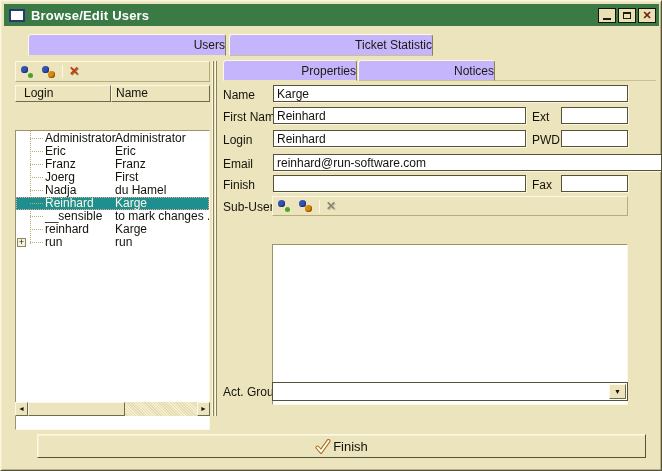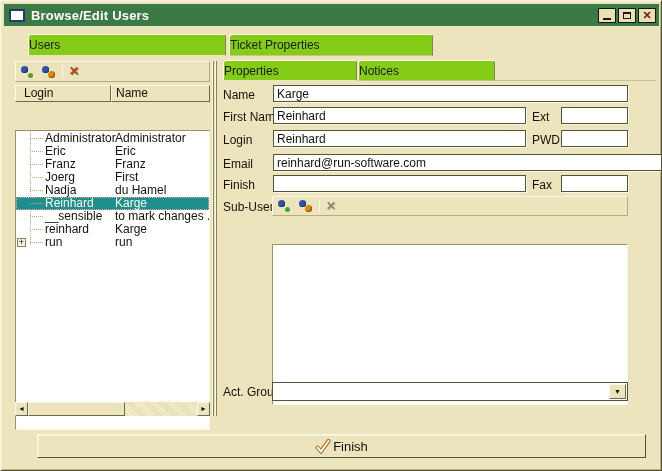--- a/index.html
+++ b/index.html
@@ -13,23 +13,23 @@
   .title-icon{width:16px;height:13px;background:#fff;border:2px solid #263a6e;margin:0 6px 0 2px;}
   .title-text{color:#fff;font-weight:bold;font-size:13px;letter-spacing:.2px;}
   .win-controls{margin-left:auto;display:flex;gap:2px;}
   .win-btn{width:18px;height:15px;background:#e9e0b4;border:1px solid #14120b;
     display:flex;align-items:center;justify-content:center;font-size:9px;line-height:9px;
     color:#1c1a10;padding:0;cursor:default;}
   .min-glyph{width:8px;height:2px;background:#1c1a10;margin-top:7px;}
   .max-glyph{width:8px;height:7px;border:1px solid #1c1a10;border-top-width:2px;}
   .close-glyph{color:#6e2210;font-weight:bold;font-size:11px;line-height:11px;}
   
-  .tab{position:absolute;background:#84cc16;border:1px solid;
+  .tab{position:absolute;background:#c4b5fd;border:1px solid;
     border-color:#fdf8e4 #8a8257 #c9c093 #fdf8e4;border-radius:3px 3px 0 0;
-    text-align:left;font-size:12px;color:#1c1a10;}
+    text-align:right;font-size:12px;color:#1c1a10;}
   .tab.active{border-bottom-color:#ece4bd;}
   .main-tab{top:33px;height:22px;line-height:21px;}
   .sub-tab{top:59px;height:21px;line-height:20px;font-size:12px;}
   
   .toolbar{position:absolute;background:#ece4bd;border:1px solid;
     border-color:#fdf8e4 #b5ad7e #b5ad7e #fdf8e4;display:flex;align-items:center;padding:0 4px;gap:6px;}
   .tb-sep{width:1px;height:13px;background:#8a8257;border-right:1px solid #fdf8e4;}
   .icon-balls{position:relative;width:15px;height:14px;display:inline-block;}
   .ball{position:absolute;border-radius:50%;}
   .ball.blue{width:7px;height:7px;background:#3353b4;left:1px;top:1px;box-shadow:inset -1px -1px 1px #1c2f6e;}
@@ -88,21 +88,21 @@
       <button class="win-btn">
           <span class="max-glyph"></span>
         </button>
       <button class="win-btn">
           <span class="close-glyph">✕</span>
         </button>
     </div>
   </div>
 
   <div class="tab main-tab active" style="left:27px;width:198px;">Users</div>
-  <div class="tab main-tab" style="left:228px;width:204px;">Ticket Properties</div>
+  <div class="tab main-tab" style="left:228px;width:204px;">Ticket Statistic</div>
 
   <div class="toolbar" style="left:14px;top:60px;width:195px;height:21px;">
     <span class="icon-balls">
         <span class="ball blue"></span>
         <span class="ball green"></span>
       </span>
     <span class="icon-balls">
         <span class="ball blue"></span>
         <span class="ball orange"></span>
       </span>

